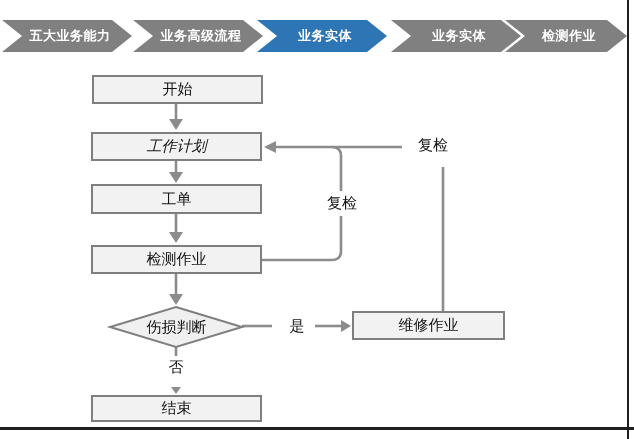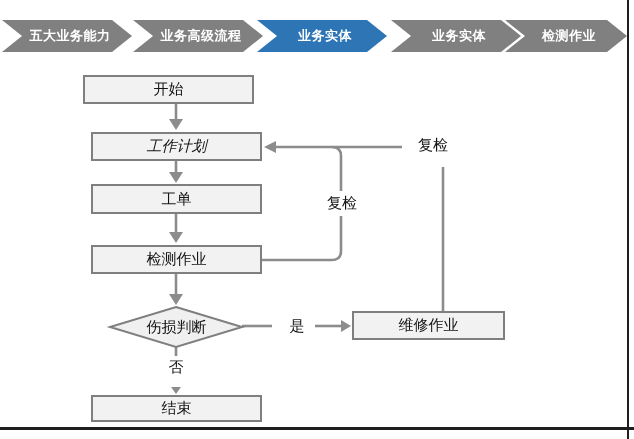--- a/index.html
+++ b/index.html
@@ -69,21 +69,21 @@
     <polygon points="169,232 183,232 176,243"></polygon>
     <polygon points="169,294 183,294 176,305"></polygon>
     <polygon points="171,387 181,387 176,394"></polygon>
     <polygon points="341,320 341,332 351,326"></polygon>
     <polygon points="276,141 276,153 264,147"></polygon>
   </g>
   <polygon points="176,307 242,327 176,347 110,327" fill="#F0F0F0" stroke="#7F7F7F" stroke-width="2"></polygon>
 </svg>
 
 <div>
-  <div class="node" style="left:83px;top:75px;width:171px;height:29px;">开始</div>
+  <div class="node" style="left:92px;top:75px;width:171px;height:29px;">开始</div>
   <div class="node" style="left:91px;top:132px;width:171px;height:29px;font-style:italic;">工作计划</div>
   <div class="node" style="left:91px;top:184px;width:171px;height:30px;">工单</div>
   <div class="node" style="left:91px;top:245px;width:171px;height:29px;">检测作业</div>
   <div class="diamond-text" style="left:111px;top:307px;width:131px;height:40px;">伤损判断</div>
   <div class="node" style="left:352px;top:311px;width:153px;height:29px;">维修作业</div>
   <div class="node" style="left:91px;top:395px;width:171px;height:27px;font-family:Liberation Mono, monospace;">结束</div>
 
   <div class="edge-label" style="left:408px;top:133px;width:50px;height:25px;">复检</div>
   <div class="edge-label" style="left:319px;top:191px;width:46px;height:25px;">复检</div>
   <div class="edge-label" style="left:279px;top:315px;width:36px;height:22px;">是</div>

